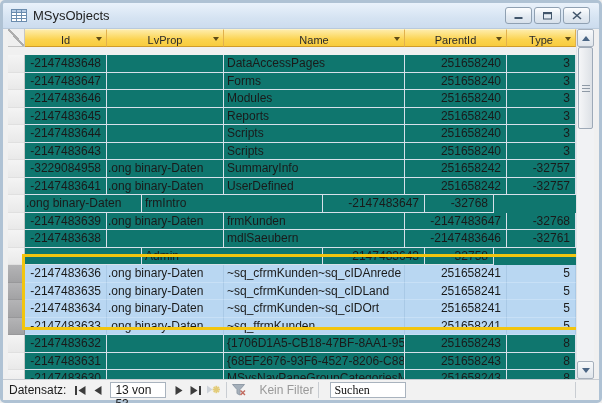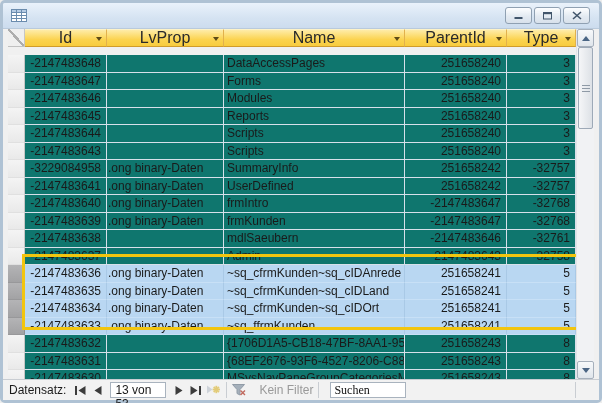--- a/index.html
+++ b/index.html
@@ -40,22 +40,22 @@
   .corner {
     width:17px; height:18px; background:#EFEFEF;
     border-right:1px solid #C6C6C6; border-bottom:1px solid #C0C0C0;
     background-image:linear-gradient(to top right, transparent 45%, #ADADAD 45%, #ADADAD 55%, transparent 55%);
   }
   .hcell {
     position:relative; height:18px;
     background:linear-gradient(#FEECA8, var(--header-gold, #FBD34F) 60%, #F8CC3E);
     border-right:1px solid #E2B14C; border-bottom:1px solid #D09C2B;
     border-top:1px solid #FDF3C9;
-    display:flex; align-items:center; justify-content:center;
-    font-size:16px; color:#2A2A2A; cursor:default;
+    display:flex; align-items:flex-end; justify-content:center;
+    font-size:11px; color:#2A2A2A; cursor:default;
   }
   .harrow {
     position:absolute; right:4px; top:7px; width:0; height:0;
     border-left:3.5px solid transparent; border-right:3.5px solid transparent;
     border-top:4px solid #5C4B17;
   }
   
   .col-id { width:82px; } .col-lvprop { width:117px; } .col-name { width:181px; }
   .col-parentid { width:102px; } .col-type { width:69px; }
 
@@ -136,20 +136,21 @@
     <span class="ticon">
       <svg width="16" height="13" viewBox="0 0 16 13">
         <rect x="0.5" y="0.5" width="15" height="12" fill="#FFFFFF" stroke="#6B8CAE"></rect>
         <rect x="0.5" y="0.5" width="15" height="3" fill="#B7CCE4" stroke="#6B8CAE"></rect>
         <line x1="5.5" y1="0.5" x2="5.5" y2="12.5" stroke="#6B8CAE"></line>
         <line x1="10.5" y1="0.5" x2="10.5" y2="12.5" stroke="#6B8CAE"></line>
         <line x1="0.5" y1="6.5" x2="15.5" y2="6.5" stroke="#6B8CAE"></line>
         <line x1="0.5" y1="9.5" x2="15.5" y2="9.5" stroke="#6B8CAE"></line>
       </svg>
     </span>
+    <span class="title">MSysObjects</span>
     <div class="winbtns">
       <div class="wbtn">
         <svg width="9" height="9">
             <rect x="0.5" y="6" width="8" height="2" fill="#41556B"></rect>
           </svg>
       </div>
       <div class="wbtn">
         <svg width="9" height="9">
           <rect x="0.5" y="1.5" width="8" height="6.5" fill="none" stroke="#41556B"></rect>
           <rect x="0" y="1" width="9" height="2.2" fill="#41556B"></rect>
@@ -250,21 +251,20 @@
         <div class="trow">
           <div class="rsel"></div>
           <div class="cell col-id">-2147483641</div>
           <div class="cell col-lvprop">.ong binary-Daten</div>
           <div class="cell col-name">UserDefined</div>
           <div class="cell col-parentid">251658242</div>
           <div class="cell col-type">-32757</div>
         </div>
         <div class="trow">
           <div class="rsel"></div>
-          <div class="cell col-id">-2147483640</div>
           <div class="cell col-lvprop">.ong binary-Daten</div>
           <div class="cell col-name">frmIntro</div>
           <div class="cell col-parentid">-2147483647</div>
           <div class="cell col-type">-32768</div>
         </div>
         <div class="trow">
           <div class="rsel"></div>
           <div class="cell col-id">-2147483639</div>
           <div class="cell col-lvprop">.ong binary-Daten</div>
           <div class="cell col-name">frmKunden</div>
@@ -274,21 +274,20 @@
         <div class="trow">
           <div class="rsel"></div>
           <div class="cell col-id">-2147483638</div>
           <div class="cell col-lvprop"></div>
           <div class="cell col-name">mdlSaeubern</div>
           <div class="cell col-parentid">-2147483646</div>
           <div class="cell col-type">-32761</div>
         </div>
         <div class="trow">
           <div class="rsel"></div>
-          <div class="cell col-id">-2147483637</div>
           <div class="cell col-lvprop"></div>
           <div class="cell col-name">Admin</div>
           <div class="cell col-parentid">-2147483643</div>
           <div class="cell col-type">-32758</div>
         </div>
         <div class="trow selected">
           <div class="rsel"></div>
           <div class="cell col-id">-2147483636</div>
           <div class="cell col-lvprop">.ong binary-Daten</div>
           <div class="cell col-name">~sq_cfrmKunden~sq_cIDAnrede</div>

